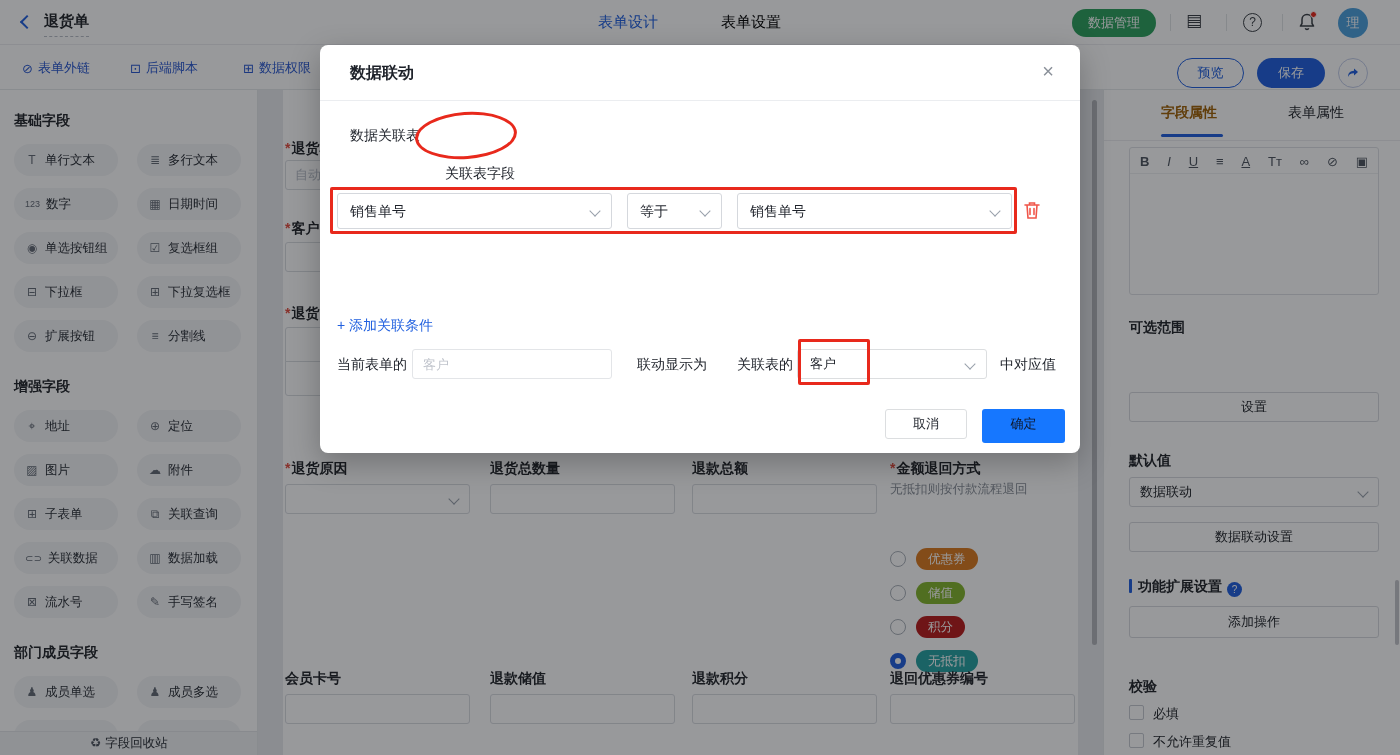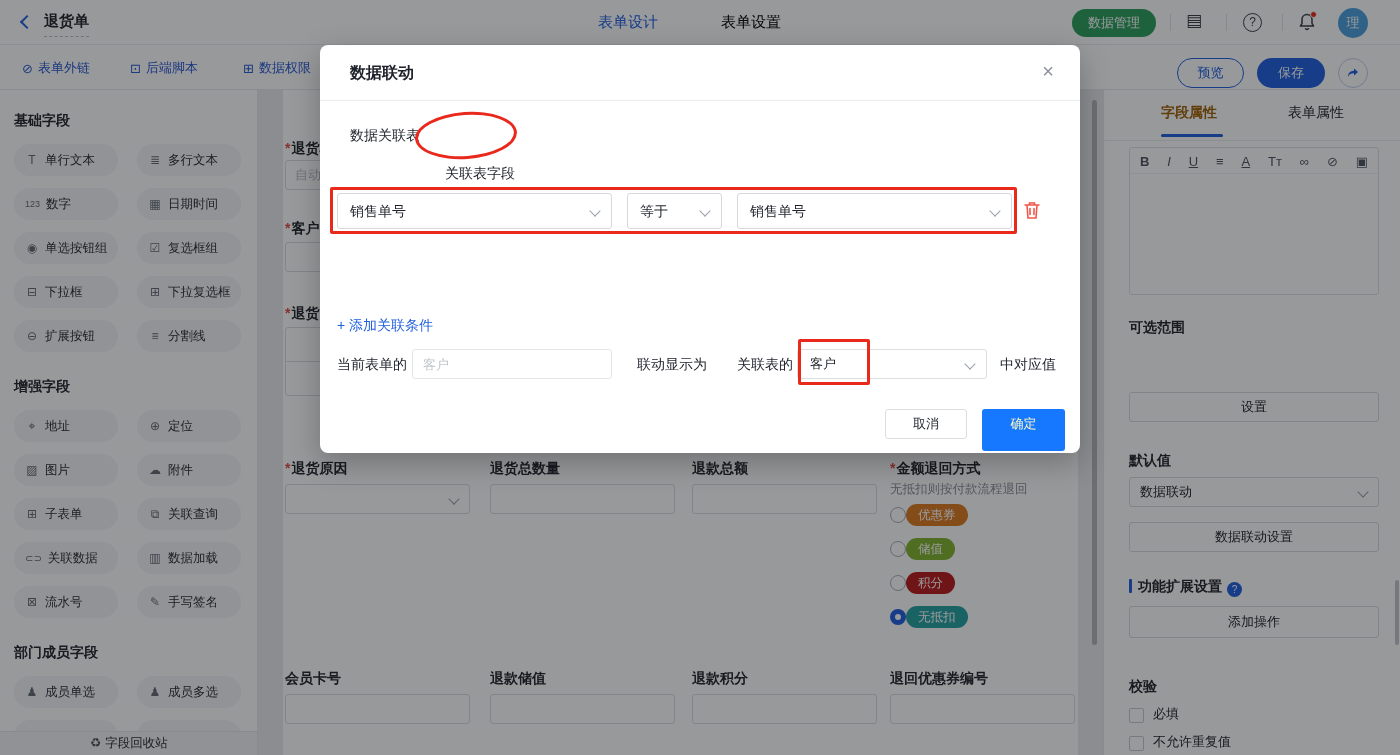--- a/index.html
+++ b/index.html
@@ -46,21 +46,21 @@
 
   
   .canvas-card { position:absolute; left:283px; top:90px; width:795px; height:665px; background:#fff; z-index:2;}
   .fl-label { position:absolute; font-size:14px; font-weight:700; color:#23262b; white-space:nowrap;}
   .req { color:#e34d3f; margin-right:1px; }
   .fl-input { position:absolute; height:30px; border:1px solid #d9dce1; border-radius:3px; background:#fff;}
   .fl-select { position:absolute; height:30px; border:1px solid #d9dce1; border-radius:3px; background:#fff;}
   .fl-hint { position:absolute; font-size:12.5px; color:#8a9099; white-space:nowrap;}
   .ghost-val { font-size:13px; color:#b8bec8; line-height:28px; padding-left:9px;}
   .chev { position:absolute; width:8px; height:8px; border-right:1.6px solid #98a0ab; border-bottom:1.6px solid #98a0ab; transform:rotate(45deg);}
-  .radio-row { position:absolute; display:flex; align-items:center; }
+  .radio-row { position:absolute; display:flex; align-items:center; gap:10px;margin-top:44px;}
   .radio { width:16px; height:16px; border-radius:50%; border:1.5px solid #aab0b8; background:#fff; cursor:pointer;}
   .radio.checked { border:5px solid #2160df; }
   .opt-pill { height:22px; border-radius:11px; color:#fff; font-size:12.5px; line-height:22px; padding:0 12px; }
   .vscroll { position:absolute; left:1092px; top:100px; width:5px; height:545px; background:#b3b6bb; border-radius:3px; z-index:2;}
 
   
   .rightbar { position:absolute; left:1103px; top:90px; width:297px; height:665px; background:#fff; border-left:1px solid #e6e8eb; z-index:3;}
   .rb-tab { position:absolute; top:14px; font-size:14px; cursor:pointer;}
   .rb-tab.active { color:#a16207; font-weight:700;}
   .rb-underline { position:absolute; left:57px; top:44px; width:62px; height:3px; background:#2160df; border-radius:2px;}
@@ -70,41 +70,41 @@
   .ed-ic { font-size:13px; cursor:pointer; }
   .ed-ic.b { font-weight:700; }
   .ed-ic.i { font-style:italic; }
   .ed-ic.u { text-decoration:underline; }
   .rb-label { position:absolute; left:25px; font-size:14px; font-weight:700; color:#23262b;}
   .rb-select, .rb-btn { position:absolute; left:25px; width:250px; height:30px; border:1px solid #d8dade; border-radius:3px; background:#fff; font-size:13px; color:#23262b;}
   .rb-select { line-height:28px; padding-left:10px; cursor:pointer;}
   .rb-btn { text-align:center; line-height:28px; cursor:pointer;}
   .ext-bar { position:absolute; left:25px; width:3px; height:14px; background:#2160df; border-radius:1px;}
   .q-circle { display:inline-block; width:15px; height:15px; background:#2160df; color:#fff; border-radius:50%; font-size:10px; line-height:15px; text-align:center; font-weight:400; margin-left:5px; vertical-align:-2px;}
-  .cb-row { position:absolute; left:25px; display:flex; align-items:flex-end; gap:9px; font-size:13px; color:#23262b;}
+  .cb-row { position:absolute; left:25px; display:flex; align-items:flex-start; gap:9px; font-size:13px; color:#23262b;}
   .cb-box { width:15px; height:15px; border:1px solid #c6cad1; border-radius:2px; background:#fff; cursor:pointer;}
   .rb-scroll { position:absolute; left:291px; top:490px; width:4px; height:65px; background:#c4c6cb; border-radius:2px;}
 
   
   .dim { position:absolute; left:0; top:0; width:1400px; height:755px; background:rgba(10,12,16,0.42); z-index:40;}
 
   
   .modal { position:absolute; left:320px; top:45px; width:760px; height:408px; background:#fff; border-radius:8px; box-shadow:0 10px 30px rgba(0,0,0,0.25); z-index:60;}
   .modal-title { position:absolute; left:30px; top:18px; font-size:16px; font-weight:700; color:#1d2129;}
   .modal-close { position:absolute; right:26px; top:15px; font-size:20px; color:#8a9099; cursor:pointer; font-weight:400;}
   .modal-divider { position:absolute; left:0; top:55px; width:760px; height:1px; background:#ebedf0;}
   .m-label { position:absolute; font-size:14px; color:#1d2129; white-space:nowrap;}
   .m-select { position:absolute; border-radius:3px; background:#fff; font-size:14px; color:#1d2129; line-height:31px; padding-left:12px; cursor:pointer;}
   .m-select .chev { right:12px; top:12px; }
   .m-col-header { position:absolute; font-size:14px; color:#1d2129; font-weight:400;}
   .m-link { position:absolute; color:#2160df; font-size:14px; cursor:pointer;}
   .m-input { position:absolute; height:30px; border:1px solid #e3e5e8; border-radius:3px; background:#fff; font-size:13px; padding-left:10px; font-family:inherit; color:#1d2129;}
   .m-input::placeholder { color:#c0c4cc; }
   .btn-cancel { position:absolute; left:565px; top:364px; width:82px; height:30px; border:1px solid #dcdee0; border-radius:3px; background:#fff; text-align:center; line-height:28px; font-size:13px; color:#1d2129; cursor:pointer;}
-  .btn-ok { position:absolute; left:662px; top:364px; width:83px; height:42px; border-radius:3px; background:#1677ff; text-align:center; line-height:30px; font-size:13px; color:#fef9c3; cursor:pointer;}
+  .btn-ok { position:absolute; left:662px; top:364px; width:83px; height:34px; border-radius:3px; background:#1677ff; text-align:center; line-height:30px; font-size:13px; color:#0f172a; cursor:pointer;}
   .trash { position:absolute; left:703px; top:155px; width:18px; height:20px; cursor:pointer;}
 
   
   .anno { z-index:80; pointer-events:none; }
   .anno-ellipse { position:absolute; left:415px; top:112px; width:102px; height:47px; border:3px solid #e8291c; border-radius:50%; transform:rotate(-4deg);}
   .anno-rect1 { position:absolute; left:330px; top:187px; width:687px; height:47px; border:3px solid #e8291c; border-radius:2px;}
   .anno-rect2 { position:absolute; left:798px; top:339px; width:72px; height:46px; border:3px solid #e8291c; border-radius:2px;}
 </style>
 </head>
 <body>

